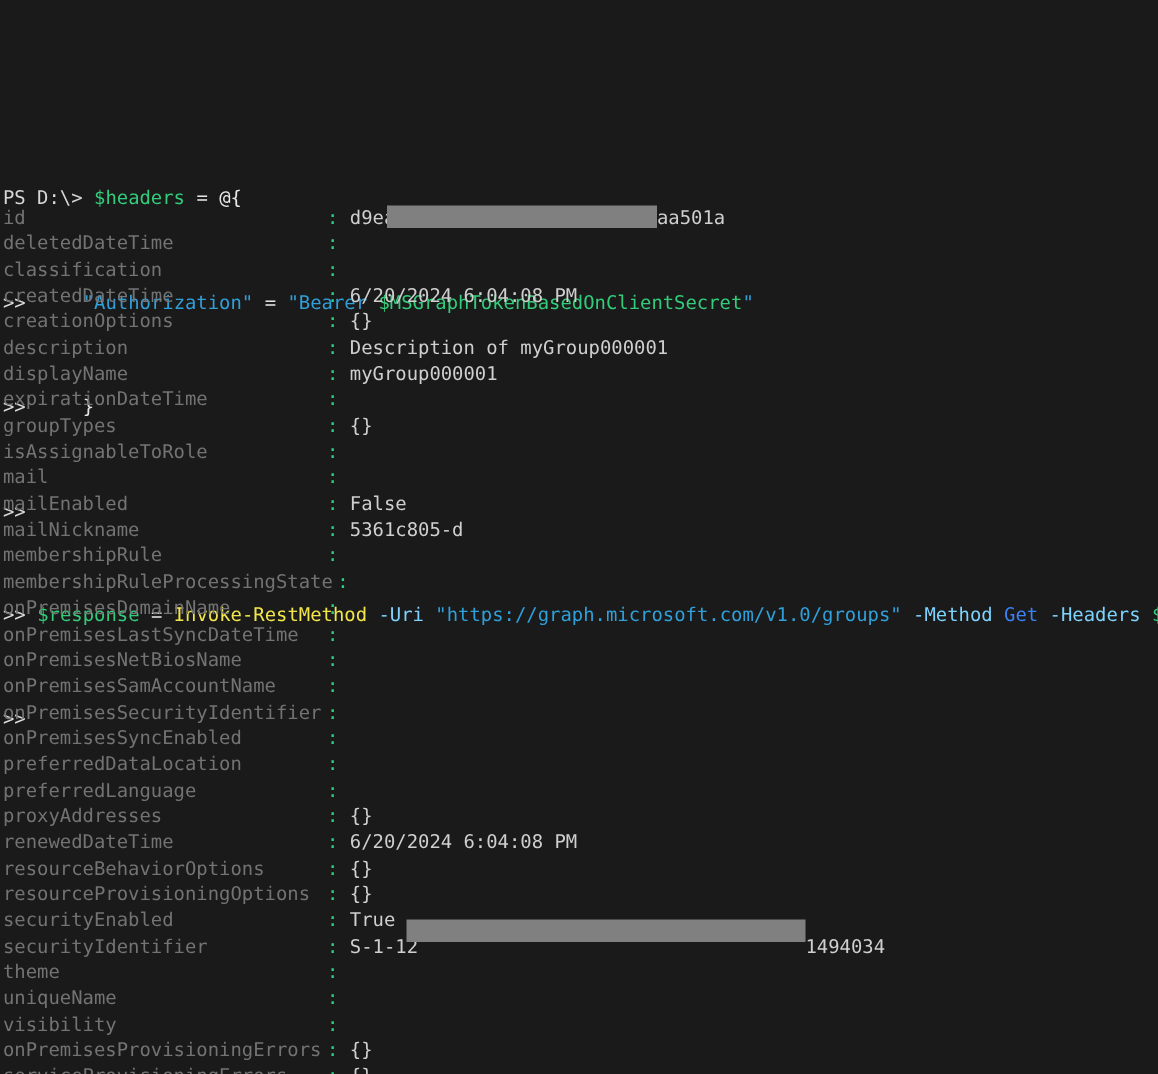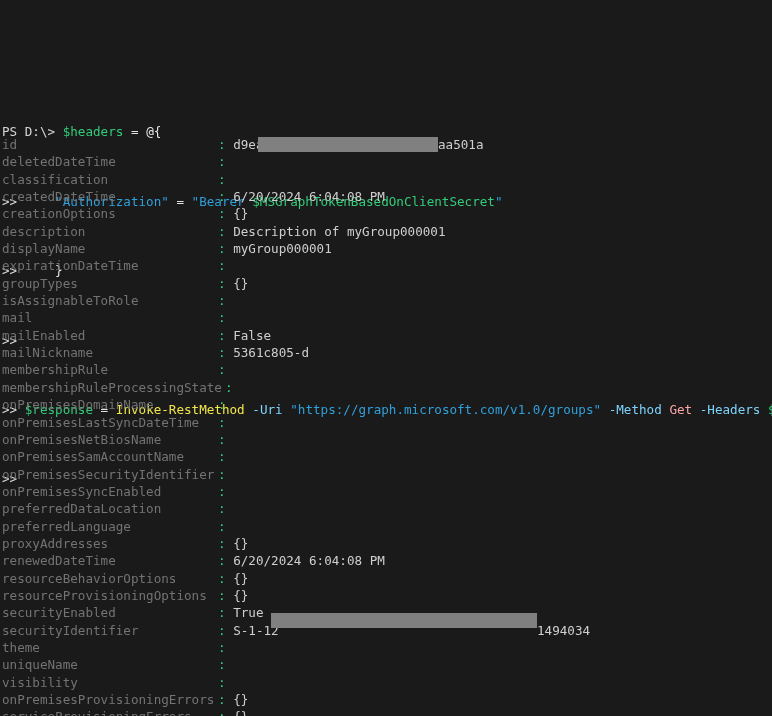--- a/index.html
+++ b/index.html
@@ -29,21 +29,21 @@
 
   
   .c-prompt   { color: #d6d6d6; }
   .c-cont     { color: #dcdcdc; }
   .c-var      { color: #33cc7a; }
   .c-op       { color: #e3e3e3; }
   .c-brace    { color: #e8e8e8; }
   .c-str      { color: #30a0db; }
   .c-cmd      { color: #f2e64a; margin-top: 48px; }
   .c-param    { color: #7dd3fc; }
-  .c-plain    { color: #fca5a5; }
+  .c-plain    { color: #3b82f6; }
 
   .cmd-line { display: block; height: 17.35px; }
 
   
   #props {
     position: absolute;
     left: 2px;
     top: 136px;
     width: 770px;
   }

